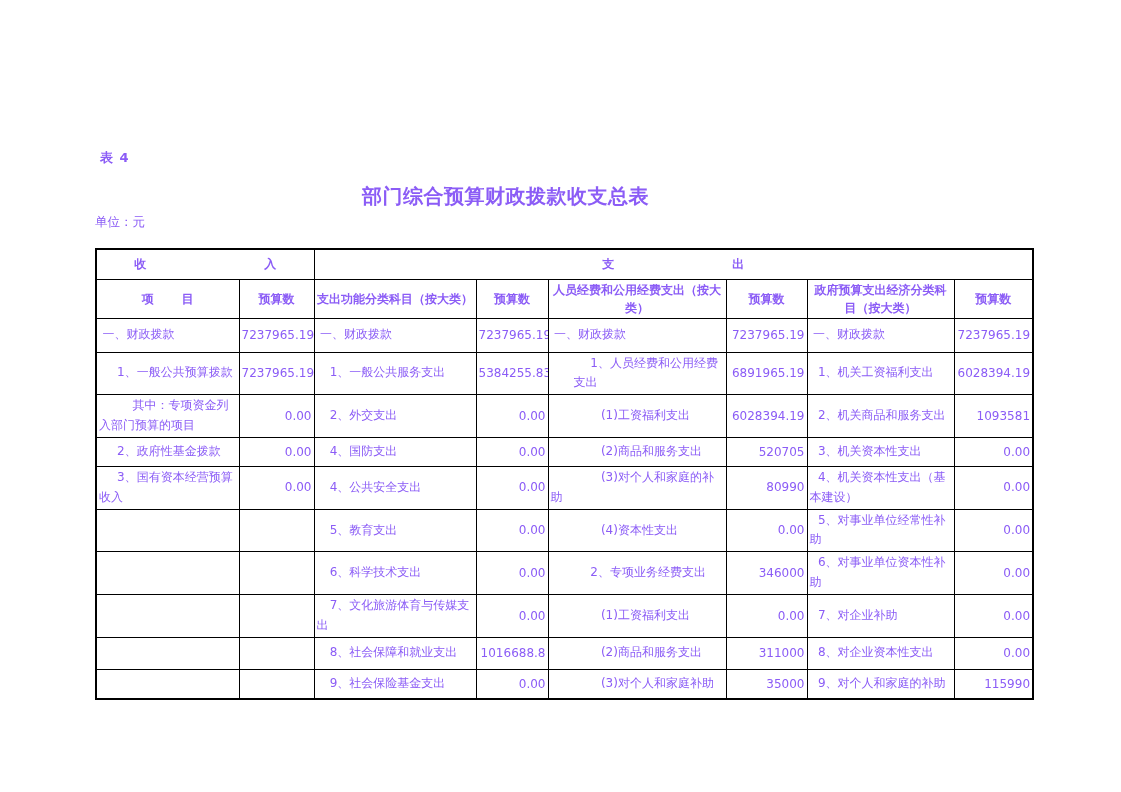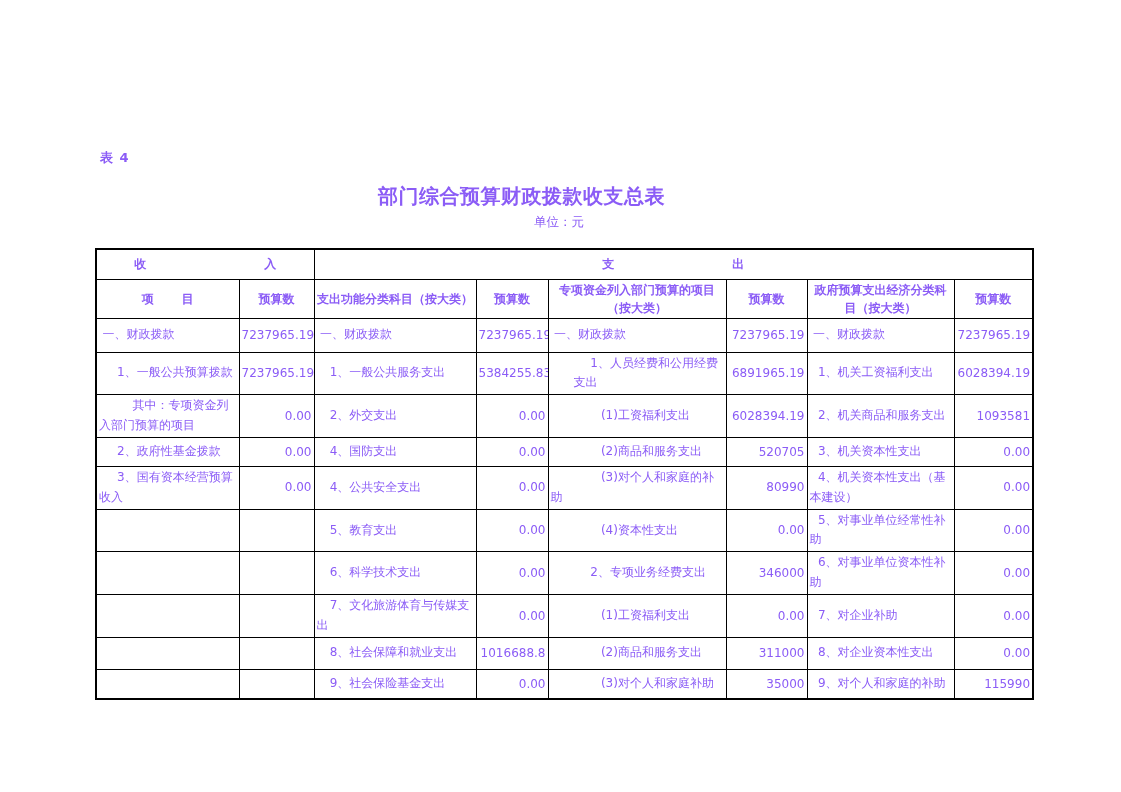--- a/index.html
+++ b/index.html
@@ -9,26 +9,26 @@
     background:#ffffff;
     font-family:"DejaVu Sans","Liberation Sans",sans-serif;
     color:#8b5cf6;
     overflow:hidden;
   }
   .table-no{
     position:absolute;left:100px;top:149px;
     font-size:13px;font-weight:bold;letter-spacing:1px;
   }
   .doc-title{
-    position:absolute;left:16px;top:183px;width:1011px;
+    position:absolute;left:0;top:183px;width:1011px;
     text-align:center;font-size:20px;font-weight:bold;letter-spacing:0.5px;
   }
   .unit-label{
     position:absolute;left:95px;top:214px;width:928px;
-    text-align:center;font-size:12.5px;
+    text-align:left;font-size:12.5px;
   }
   table.budget{
     position:absolute;left:95px;top:248px;
     width:937px;
     border-collapse:collapse;table-layout:fixed;
     border:2px solid #000;
     font-size:12px;
   }
   table.budget th,table.budget td{
     border:1px solid #000;
@@ -82,21 +82,21 @@
     <thead>
       <tr class="hr1">
         <th colspan="2"><span class="spread">收入</span></th>
         <th colspan="6"><span class="spread">支出</span></th>
       </tr>
       <tr class="hr2">
         <th><span class="spread-sm">项目</span></th>
         <th>预算数</th>
         <th>支出功能分类科目（按大类）</th>
         <th>预算数</th>
-        <th>专项资金列入部门预算的项目（按大类）</th>
+        <th>人员经费和公用经费支出（按大类）</th>
         <th>预算数</th>
         <th>政府预算支出经济分类科目（按大类）</th>
         <th>预算数</th>
       </tr>
     </thead>
     <tbody>
         <tr class="r0">
           <td class="t c-income lv0">一、财政拨款</td>
           <td class="n">7237965.19</td>
           <td class="t c-func lv0">一、财政拨款</td>

